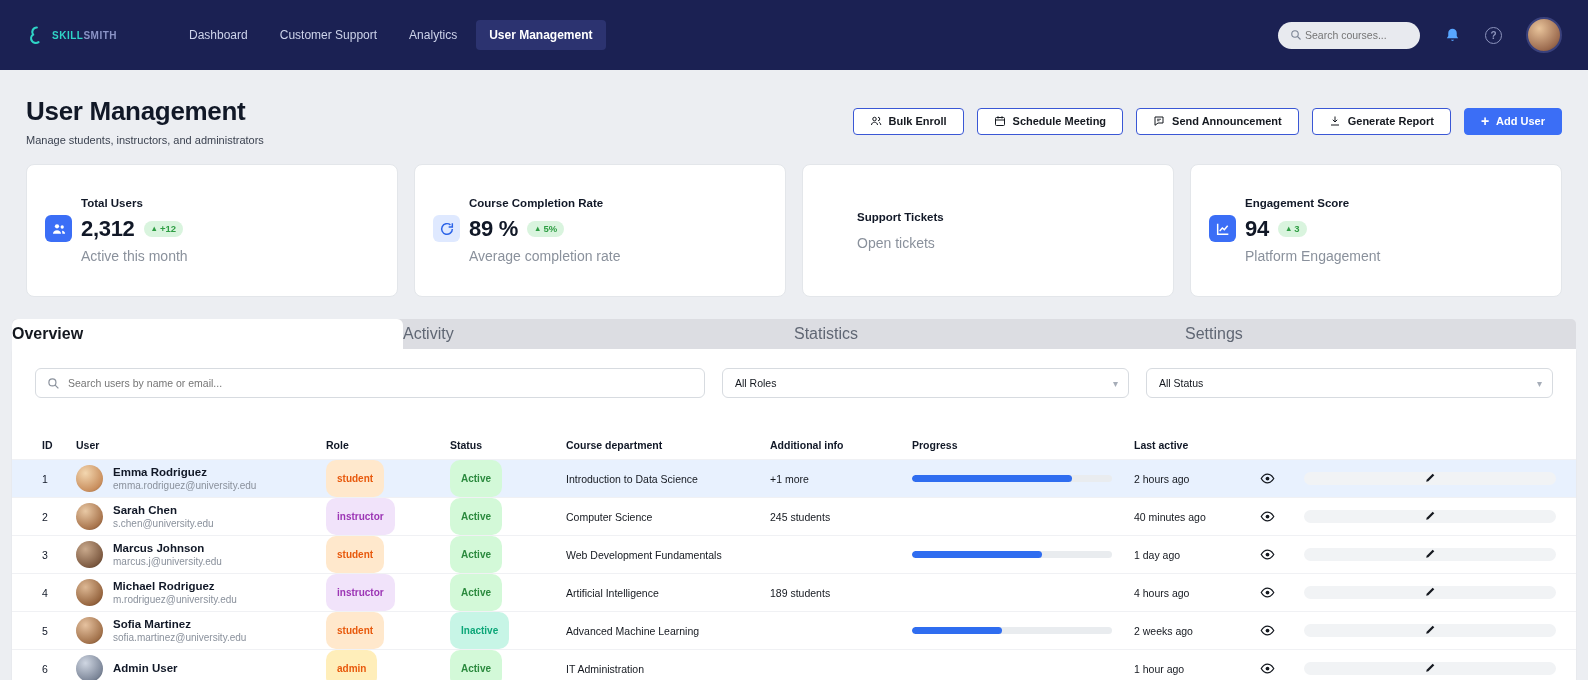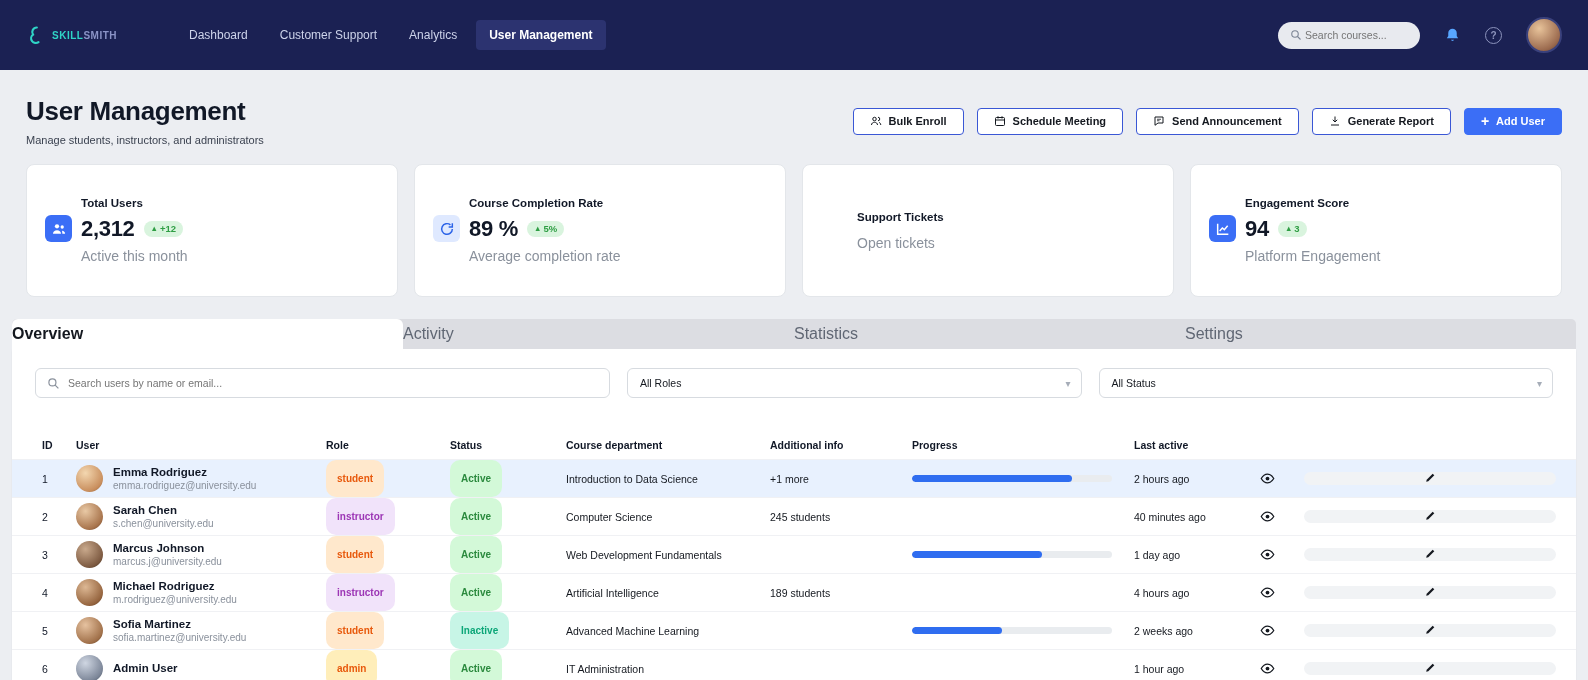--- a/index.html
+++ b/index.html
@@ -60,21 +60,21 @@
   .stat-caption { font-size:14px; color:#8a919c; margin-left:36px; margin-top:6px; }
 
   
   .tabbar { display:flex; margin:22px 12px 0; background:#dcdde2; border-radius:5px 5px 0 0; }
   .tab { flex:1; text-align:left; padding:6px 0; font-size:16px; color:#606774; cursor:pointer; }
   .tab.active { background:#fff; color:#14181f; font-weight:bold; border-radius:6px 6px 0 0; }
 
   
   .panel { margin:0 12px; background:#fff; height:400px; box-shadow:0 1px 2px rgba(0,0,0,.05); }
   .filters { display:flex; align-items:center; gap:17px; padding:19px 23px 0; }
-  .search-users { display:flex; align-items:center; gap:8px; width:575px; height:30px;
+  .search-users { display:flex; align-items:center; gap:8px; width:670px; height:30px;
     border:1px solid #d7dbe0; border-radius:6px; padding:0 11px; background:#fff; }
   .search-users svg { width:13px; height:13px; color:#8a919c; flex:0 0 auto; }
   .search-users input { border:none; outline:none; font-size:10.5px; color:#49505e; width:100%;
     font-family:"Liberation Sans",sans-serif; }
   .select { position:relative; flex:1; height:30px; border:1px solid #d7dbe0; border-radius:6px;
     display:flex; align-items:center; padding:0 12px; font-size:10.5px; color:#14181f; cursor:pointer; background:#fff; }
   .select .chev { position:absolute; right:10px; color:#a6adb8; font-size:10px; }
 
   
   .table { margin-top:33px; }

